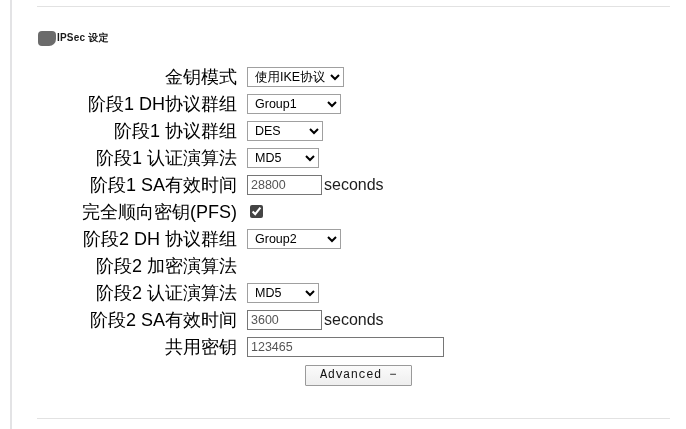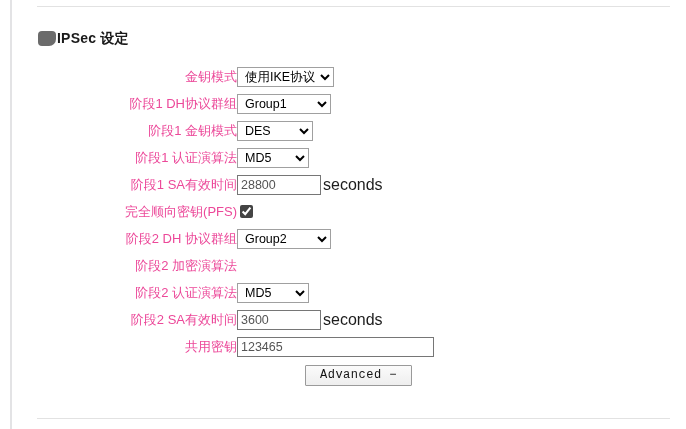--- a/index.html
+++ b/index.html
@@ -47,21 +47,21 @@
   .section-icon {
     width: 18px;
     height: 15px;
     background: #6b6b6b;
     border-radius: 4px 4px 7px 4px;
     display: inline-block;
     margin-right: 1px;
     flex: 0 0 auto;
   }
   .section-title {
-    font-size: 14px;
+    font-size: 10px;
     font-weight: bold;
     color: #1a1a1a;
     letter-spacing: 0.2px;
     line-height: 16px;
     white-space: nowrap;
   }
 
   
   .form {
     position: absolute;
@@ -70,27 +70,28 @@
     width: 686px;
   }
   .row {
     display: flex;
     align-items: center;
     height: 27px;
   }
   .label {
     width: 237px;
     text-align: right;
-    font-size: 13px;
-    color: #ec4899;
+    font-size: 18px;
+    color: #000000;
     white-space: nowrap;
     padding-right: 0;
     line-height: 16px;
   }
   .field {
+    margin-left: 10px;
     display: flex;
     align-items: center;
   }
 
   
   select.sel {
     font-family: "Liberation Sans", "DejaVu Sans", sans-serif;
     font-size: 12.5px;
     color: #000;
     background: #ffffff;
@@ -113,21 +114,21 @@
     font-size: 12.5px;
     color: #555555;
     background: #ffffff;
     border: 1px solid #767676;
     border-radius: 0;
     height: 20px;
     padding: 0 3px;
     box-sizing: border-box;
     outline: none;
   }
-  input.w-life { width: 84px; }
+  input.w-life { width: 75px; }
   input.w-key  { width: 197px; }
 
   .unit {
     font-size: 16px;
     color: #1c1c1c;
     margin-left: 2px;
     white-space: nowrap;
   }
 
   input.chk {
@@ -184,21 +185,21 @@
   <div class="row">
     <div class="label">阶段1 DH协议群组</div>
     <div class="field">
       <select class="sel w-group">
         <option>Group1</option>
       </select>
     </div>
   </div>
 
   <div class="row">
-    <div class="label">阶段1 金钥模式</div>
+    <div class="label">阶段1 协议群组</div>
     <div class="field">
       <select class="sel w-enc">
         <option>DES</option>
       </select>
     </div>
   </div>
 
   <div class="row">
     <div class="label">阶段1 认证演算法</div>
     <div class="field">

